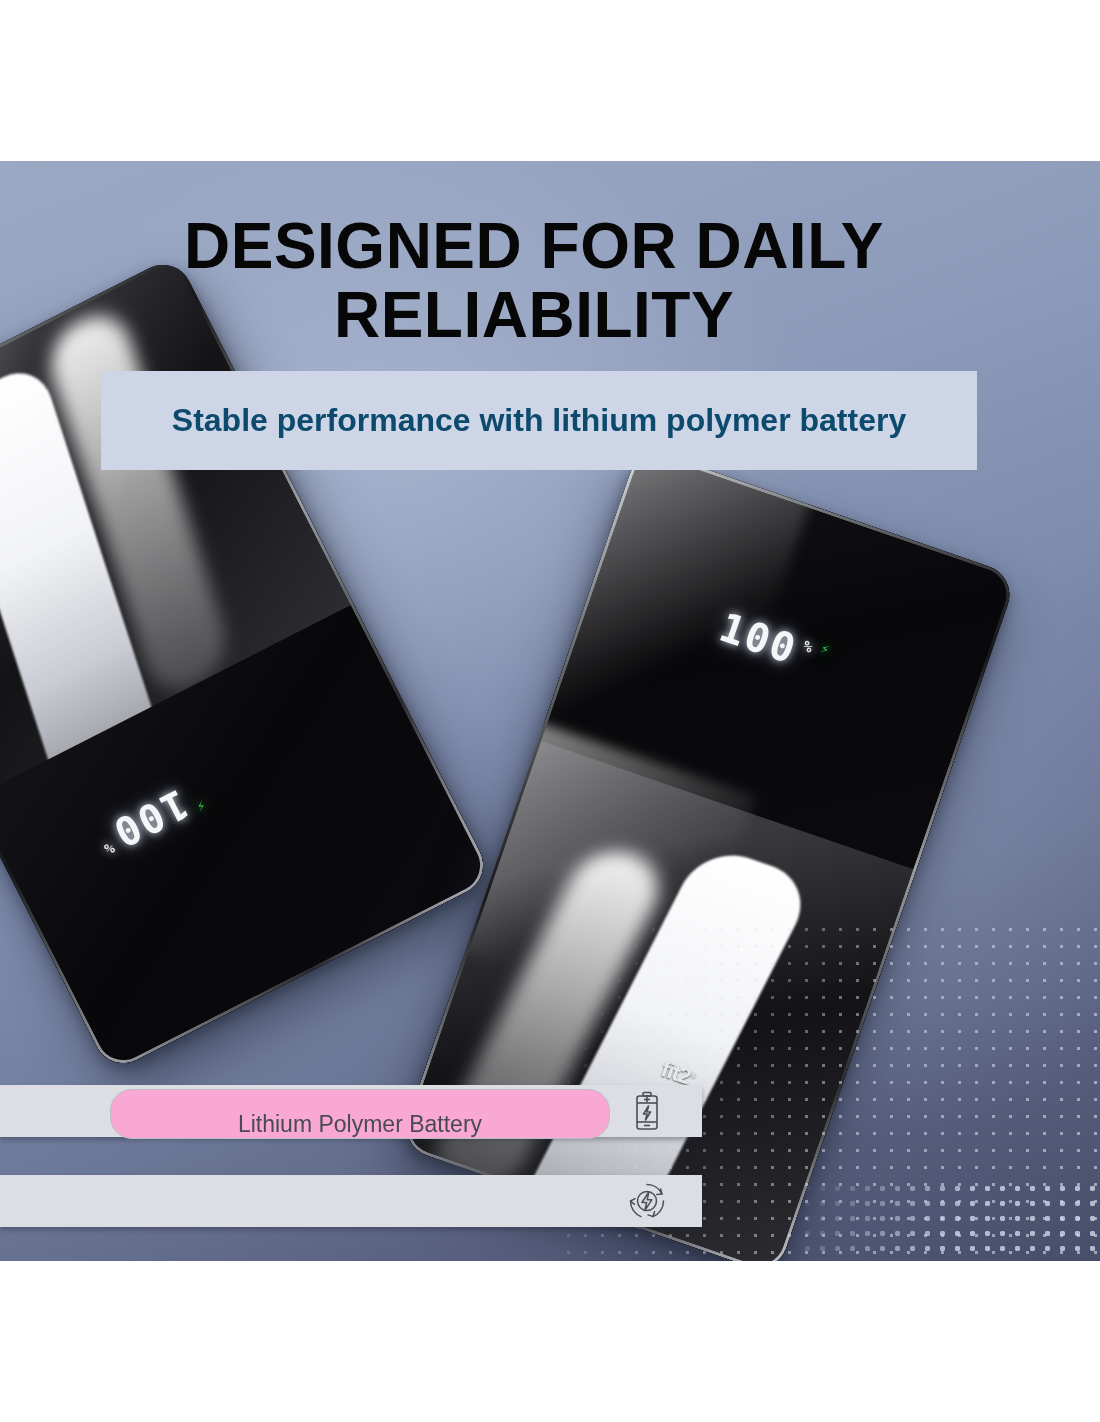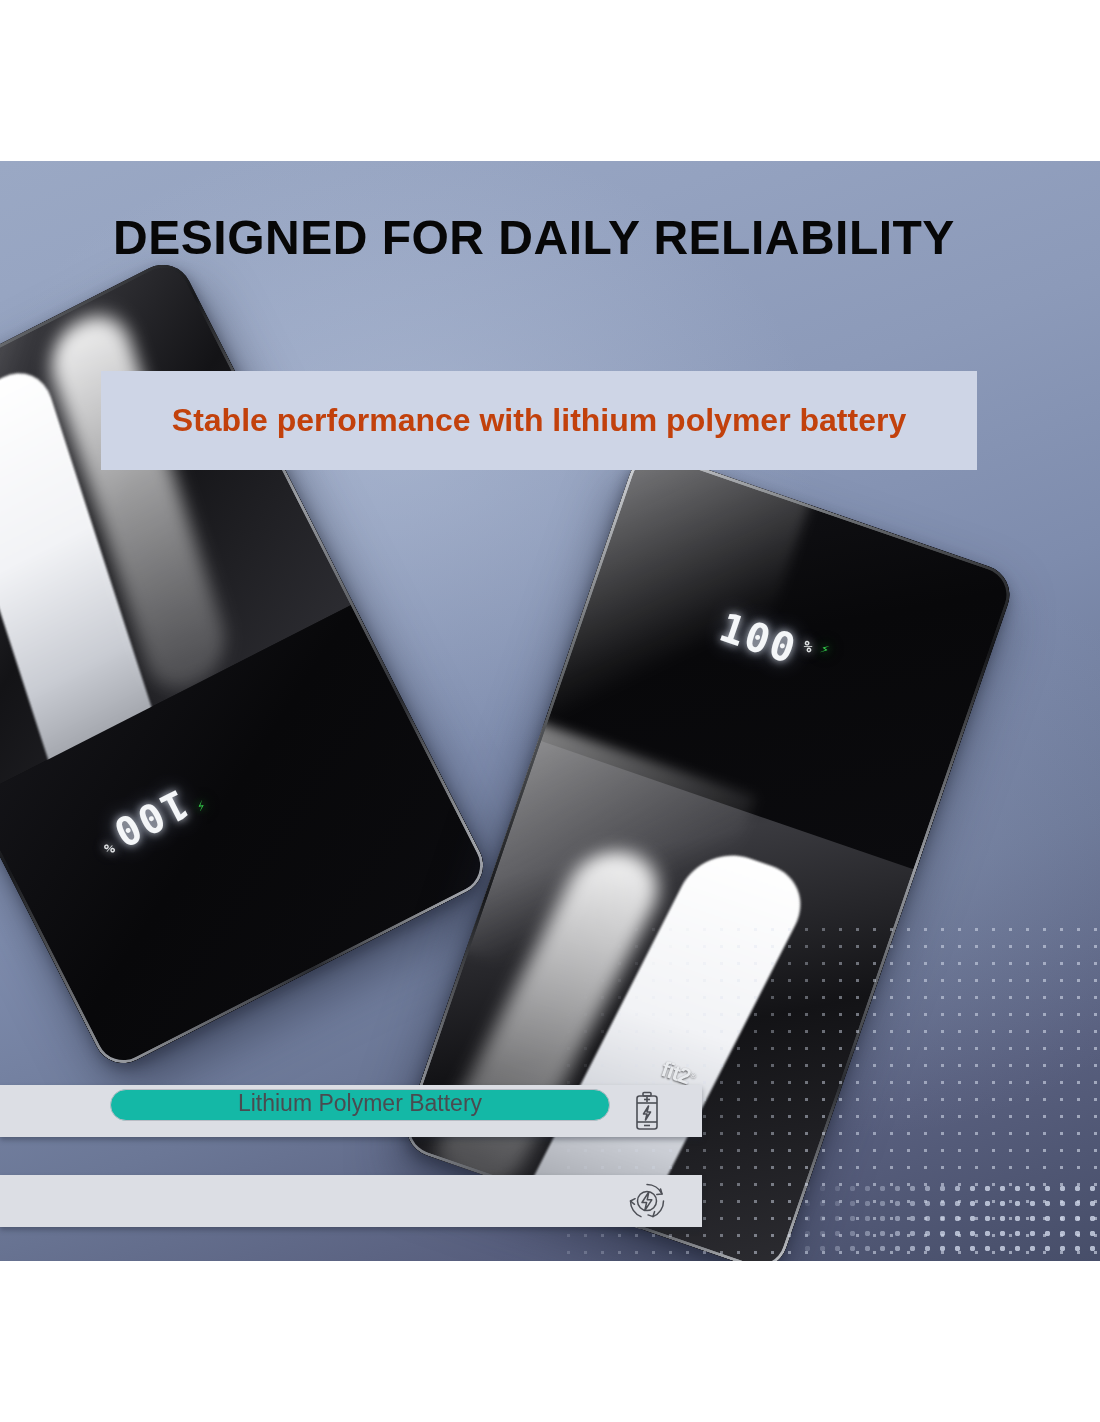--- a/index.html
+++ b/index.html
@@ -164,60 +164,60 @@
     transform-origin:50% 50%;
   }
   #bank-right .bank-screen { top:0; height:42%; }
   #bank-right .bank-shell  { top:42%; bottom:0; }
 
   
   #title {
     position:absolute;
     left:0; top:212px; width:1068px;
     text-align:center;
-    font-size:48px; line-height:1.08;
+    font-size:64px; line-height:1.08;
     font-weight:700;
     color:#070707;
     letter-spacing:.5px;
     z-index:40;
   }
   #subtitle-band {
     position:absolute;
     left:101px; top:371px;
     width:876px; height:99px;
     background:#ced5e6;
     z-index:41;
     display:flex; align-items:center; justify-content:center;
   }
   #subtitle {
     text-align:left;
     font-size:32px; line-height:1.18;
     font-weight:700;
-    color:#c2410c;
+    color:#0c4a6e;
     padding:0 20px;
   }
 
   
   .feat {
     position:absolute;
     left:0; width:702px; height:52px;
     background:#dcdee4;
     box-shadow:0 3px 5px rgba(28,33,49,.35);
     z-index:45;
   }
   #feat-1 { top:1085px; }
   #feat-2 { top:1175px; }
   .feat-pill {
     position:absolute;
     left:110px; top:4px;
-    width:500px; height:32px;
-    background:#14b8a6;
+    width:500px; height:50px;
+    background:#f9a8d4;
     border:1px solid #b9bcc4;
     border-radius:22px;
-    display:flex; align-items:flex-start; justify-content:center;
+    display:flex; align-items:flex-end; justify-content:center;
   }
   .feat-label {
     font-size:23px;
     color:#4a4b50;
     white-space:nowrap;
   }
   .feat-icon {
     position:absolute;
     left:624px; top:3px;
     width:46px; height:46px;

